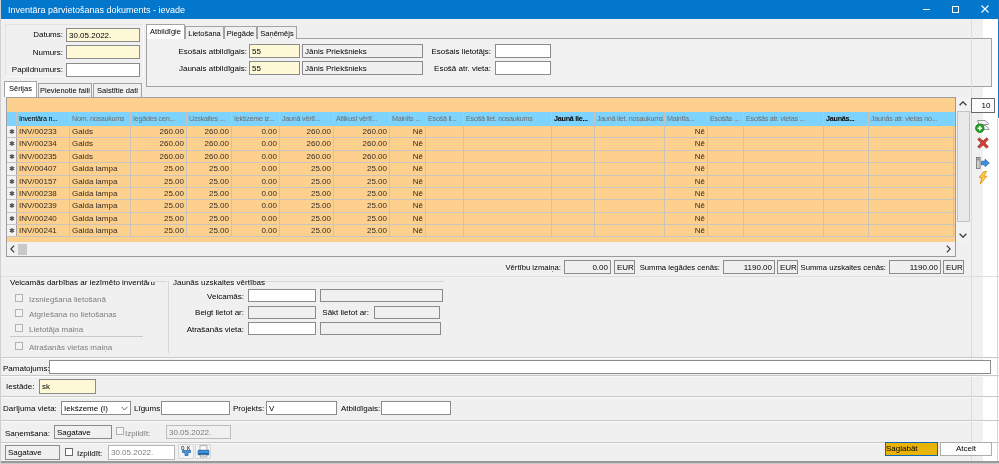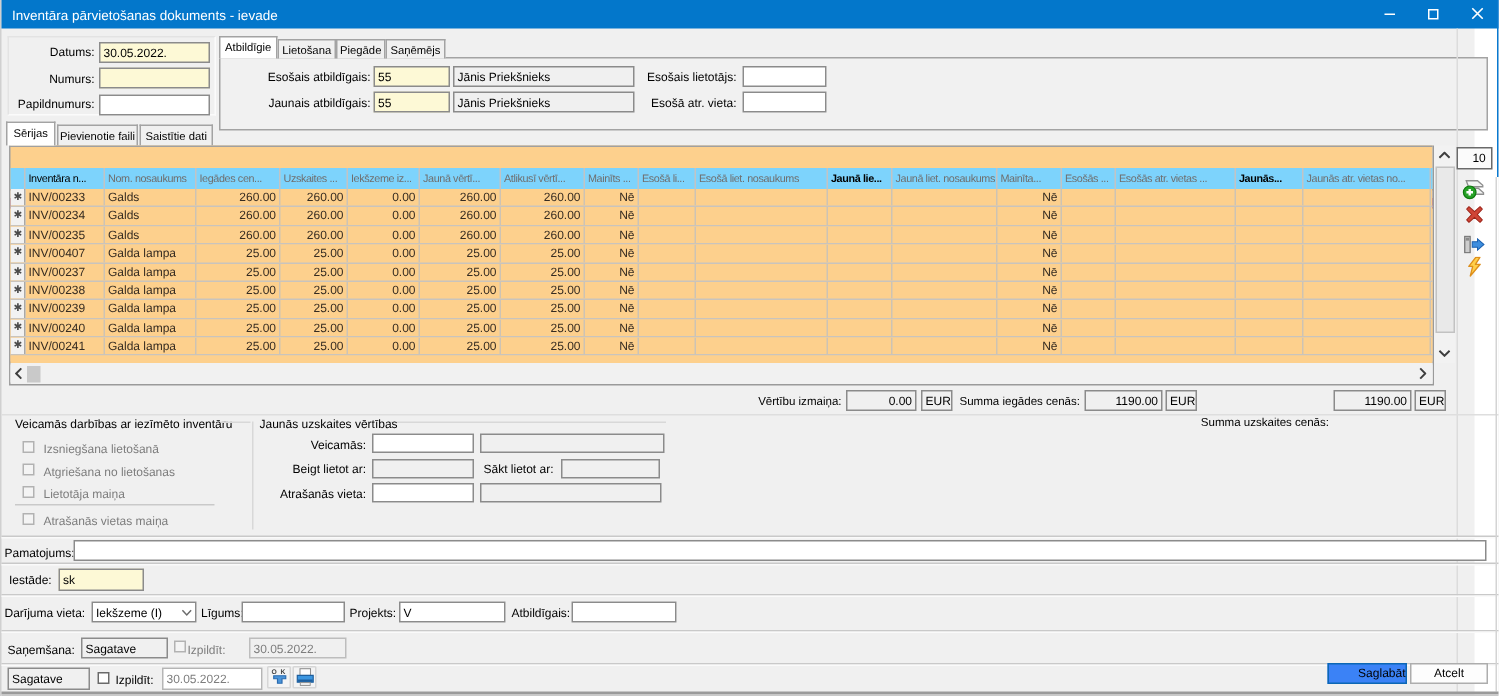--- a/index.html
+++ b/index.html
@@ -182,21 +182,21 @@
       <span class="dc" style="width:43px"></span>
       <span class="dc" style="width:70px"></span>
       <span class="dc num" style="width:43px">Nē</span>
       <span class="dc" style="width:36px"></span>
       <span class="dc" style="width:80px"></span>
       <span class="dc" style="width:45px"></span>
       <span class="dc" style="width:85px"></span>
     </div>
   <div class="drow" style="top:176px;height:12px;border-bottom:1px solid #c9c4bd;width:948px;background:#fdd08d">
       <span class="dc" style="width:10px;padding:0 0 0 1px;background:#f2f2f2;border-right:1px solid #a8a8a8;color:#4a4a4a;text-align:center;font-size:7px">✱</span>
-      <span class="dc" style="width:53px">INV/00237</span>
+      <span class="dc" style="width:53px">INV/00157</span>
       <span class="dc" style="width:61px">Galda lampa</span>
       <span class="dc num" style="width:56px">25.00</span>
       <span class="dc num" style="width:45px">25.00</span>
       <span class="dc num" style="width:48px">0.00</span>
       <span class="dc num" style="width:54px">25.00</span>
       <span class="dc num" style="width:56px">25.00</span>
       <span class="dc num" style="width:36px">Nē</span>
       <span class="dc" style="width:38px"></span>
       <span class="dc" style="width:88px"></span>
       <span class="dc" style="width:43px"></span>
@@ -326,21 +326,21 @@
   <svg class="ab" style="left:976px;top:171px" width="12" height="14" viewBox="0 0 12 14">
   <path d="M6.8 0.6 L2.2 6.6 L4.8 6.6 L3.2 13 L9.8 5.2 L6.6 5.2 L9.6 0.6 Z" fill="#ffcf4a" stroke="#dd8f1c" stroke-width="0.9" stroke-linejoin="round"></path>
 </svg>
 
   <div class="lbl rl" style="left:460px;top:263px;width:100px;font-size:7.7px">Vērtību izmaiņa:</div>
   <div class="fld ro num" style="left:563px;top:260px;width:47px;height:14px">0.00</div>
   <div class="fld ro" style="left:613px;top:260px;width:21px;height:14px;text-align:center">EUR</div>
   <div class="lbl rl" style="left:619px;top:263px;width:100px;font-size:7.7px">Summa iegādes cenās:</div>
   <div class="fld ro num" style="left:722px;top:260px;width:52px;height:14px">1190.00</div>
   <div class="fld ro" style="left:776px;top:260px;width:21px;height:14px;text-align:center">EUR</div>
-  <div class="lbl rl" style="left:785px;top:277px;width:100px;font-size:7.7px">Summa uzskaites cenās:</div>
+  <div class="lbl rl" style="left:785px;top:263px;width:100px;font-size:7.7px">Summa uzskaites cenās:</div>
   <div class="fld ro num" style="left:888px;top:260px;width:52px;height:14px">1190.00</div>
   <div class="fld ro" style="left:942px;top:260px;width:21px;height:14px;text-align:center">EUR</div>
   <div class="ab" style="left:0;top:276px;width:999px;height:1px;background:#dedede"></div>
 
   <div class="lbl" style="left:9px;top:278px">Veicamās darbības ar iezīmēto inventāru</div>
   <div class="cb" style="left:14px;top:294px"></div>
   <div class="lbl gtx" style="left:28px;top:295px">Izsniegšana lietošanā</div>
   <div class="cb" style="left:14px;top:309px"></div>
   <div class="lbl gtx" style="left:28px;top:310px">Atgriešana no lietošanas</div>
   <div class="cb" style="left:14px;top:324px"></div>
@@ -405,19 +405,19 @@
   <path d="M2.5 5.5 L10.5 5.5 L10.5 7.5 L8 7.5 L8 10.5 L5 10.5 L5 7.5 L2.5 7.5 Z" fill="#4b94d8" stroke="#2a6bb0" stroke-width="0.8"></path>
 </svg>
   <div class="icbtn" style="left:194px;top:444px"></div>
 <svg class="ab" style="left:196px;top:445px" width="13" height="13" viewBox="0 0 13 13">
   <rect x="3" y="0.8" width="7" height="4.5" fill="#fdfdfd" stroke="#8f8f8f" stroke-width="0.7"></rect>
   <path d="M1.2 5.3 L11.8 5.3 L11.8 9.8 L1.2 9.8 Z" fill="#3c96e0" stroke="#1e5f9e" stroke-width="0.8"></path>
   <rect x="1.6" y="8" width="9.8" height="1.5" fill="#1e5f9e"></rect>
   <rect x="3.2" y="10" width="6.6" height="2" fill="#ececec" stroke="#909090" stroke-width="0.6"></rect>
 </svg>
 
-  <div class="ab" style="left:884px;top:442px;width:53px;height:14px;border:1px solid #0c67b5;background:#3b82f6;text-align:right;line-height:12px">Saglabāt</div>
+  <div class="ab" style="left:884px;top:442px;width:53px;height:14px;border:1px solid #0c67b5;background:#eab308;text-align:left;line-height:12px">Saglabāt</div>
   <div class="ab" style="left:939px;top:442px;width:52px;height:14px;border:1px solid #adadad;background:#fdfdfd;text-align:center;line-height:12px">Atcelt</div>
   <div class="ab" style="left:996.5px;top:0;width:2.5px;height:118px;background:#0979cf"></div>
   <div class="ab" style="left:996px;top:118px;width:1px;height:343px;background:#d4d4d4"></div>
   <div class="ab" style="left:0;top:461px;width:999px;height:1.5px;background:#9a9a9a"></div>
   <div class="ab" style="left:0;top:462.5px;width:999px;height:1.5px;background:#c9c9c9"></div>
 </div>
 
 </body></html>

